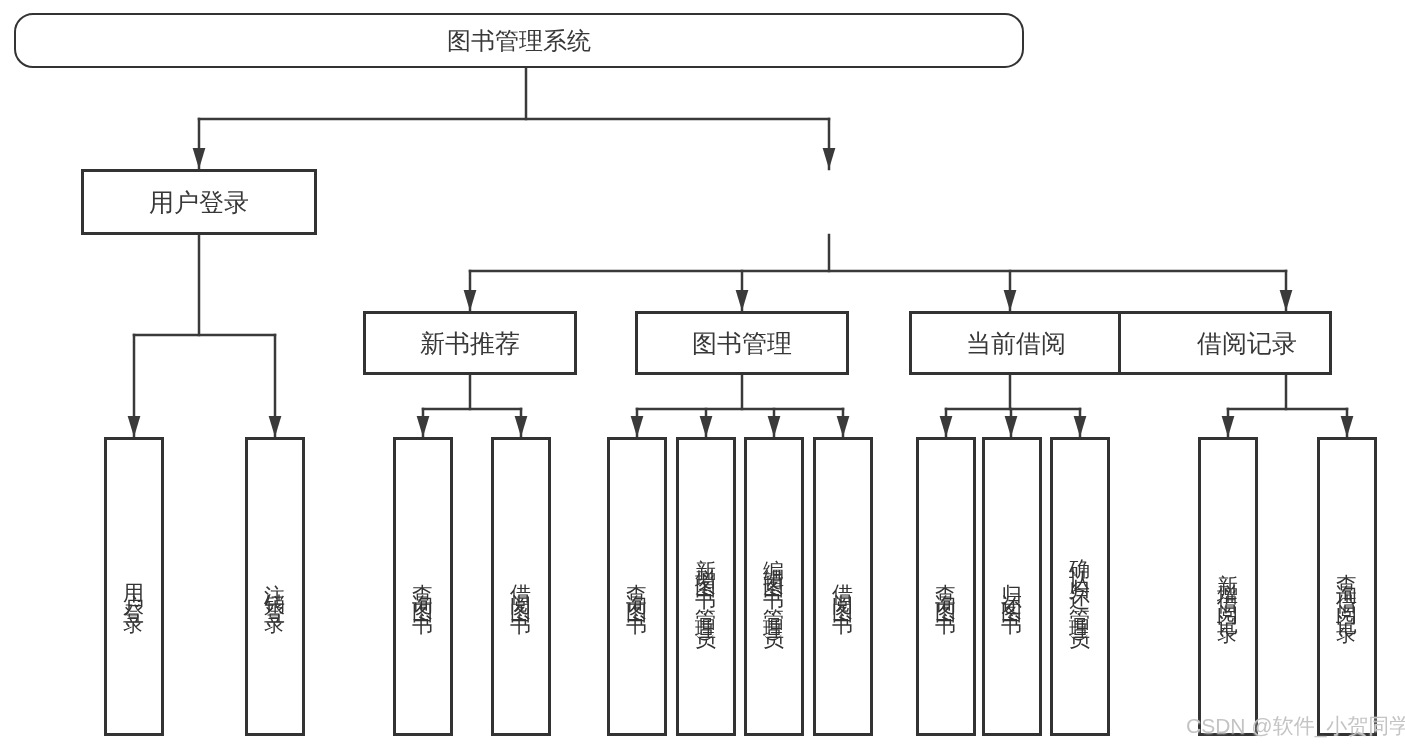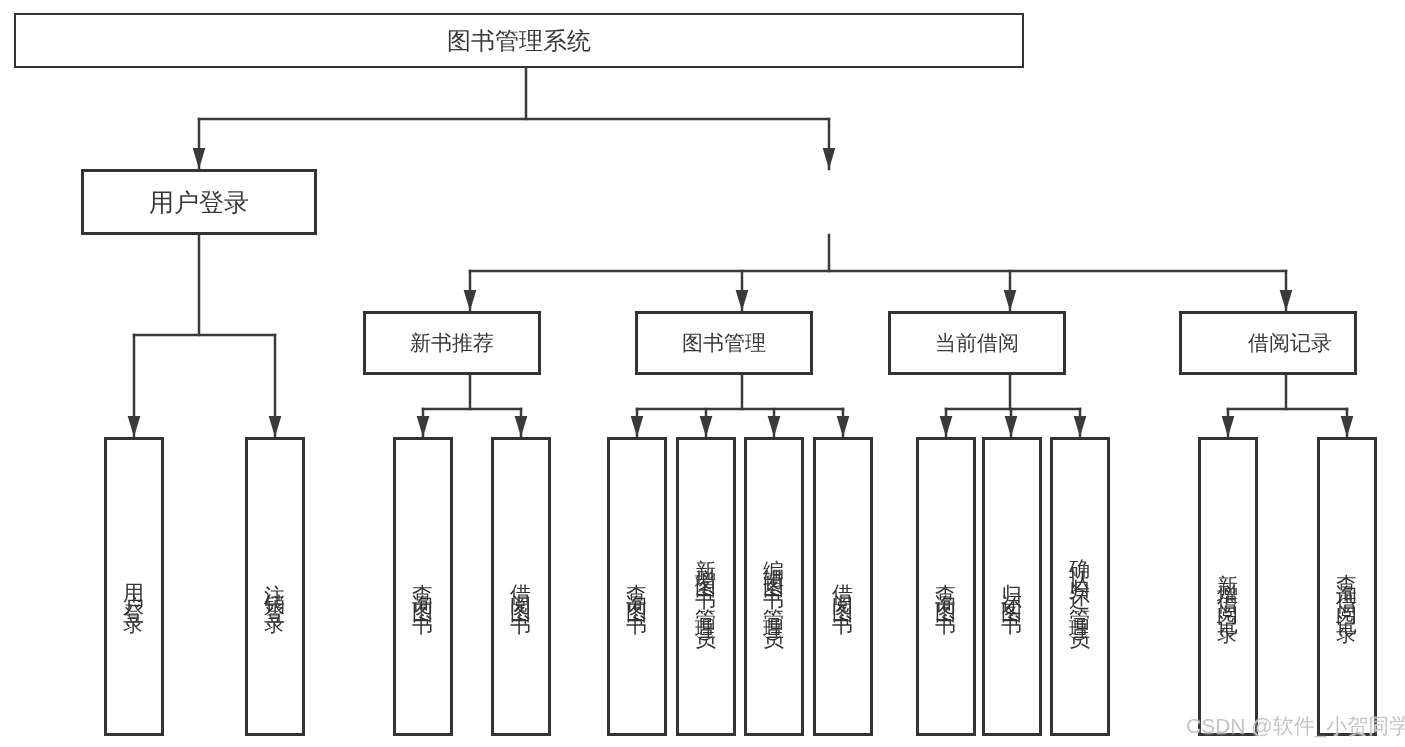--- a/index.html
+++ b/index.html
@@ -30,23 +30,24 @@
     display: flex;
     align-items: center;
     justify-content: center;
     color: #383838;
   }
   .root-box {
     left: 14px; top: 13px;
     width: 1010px; height: 55px;
     border-width: 2px;
     font-size: 24px;
+    border-radius: 19px;
   }
   .l2-box { top: 169px; width: 236px; height: 66px; font-size: 25px; }
-  .l3-box { top: 311px; width: 178px; height: 64px; font-size: 21px; }
+  .l3-box { top: 311px; width: 214px; height: 64px; font-size: 25px; }
   .leaf {
     top: 437px;
     width: 60px; height: 299px;
   }
   .vtext {
     writing-mode: vertical-lr;
     text-orientation: mixed;
     letter-spacing: 10px;
     font-size: 21px;
     line-height: 1;
@@ -122,24 +123,24 @@
   <div class="box l2-box" style="left:81px;">
     <span>用户登录</span>
   </div>
 
   <div class="box l3-box" style="left:363px;">
     <span>新书推荐</span>
   </div>
   <div class="box l3-box" style="left:635px;">
     <span>图书管理</span>
   </div>
-  <div class="box l3-box" style="left:888px;">
+  <div class="box l3-box" style="left:909px;">
     <span>当前借阅</span>
   </div>
-  <div class="box l3-box" style="left:1179px;padding-left:44px;">
+  <div class="box l3-box" style="left:1118px;padding-left:44px;">
     <span>借阅记录</span>
   </div>
 
   <div class="box leaf" style="left:104px;">
     <span class="vtext">用户登录</span>
   </div>
   <div class="box leaf" style="left:245px;">
     <span class="vtext">注销登录</span>
   </div>
 

